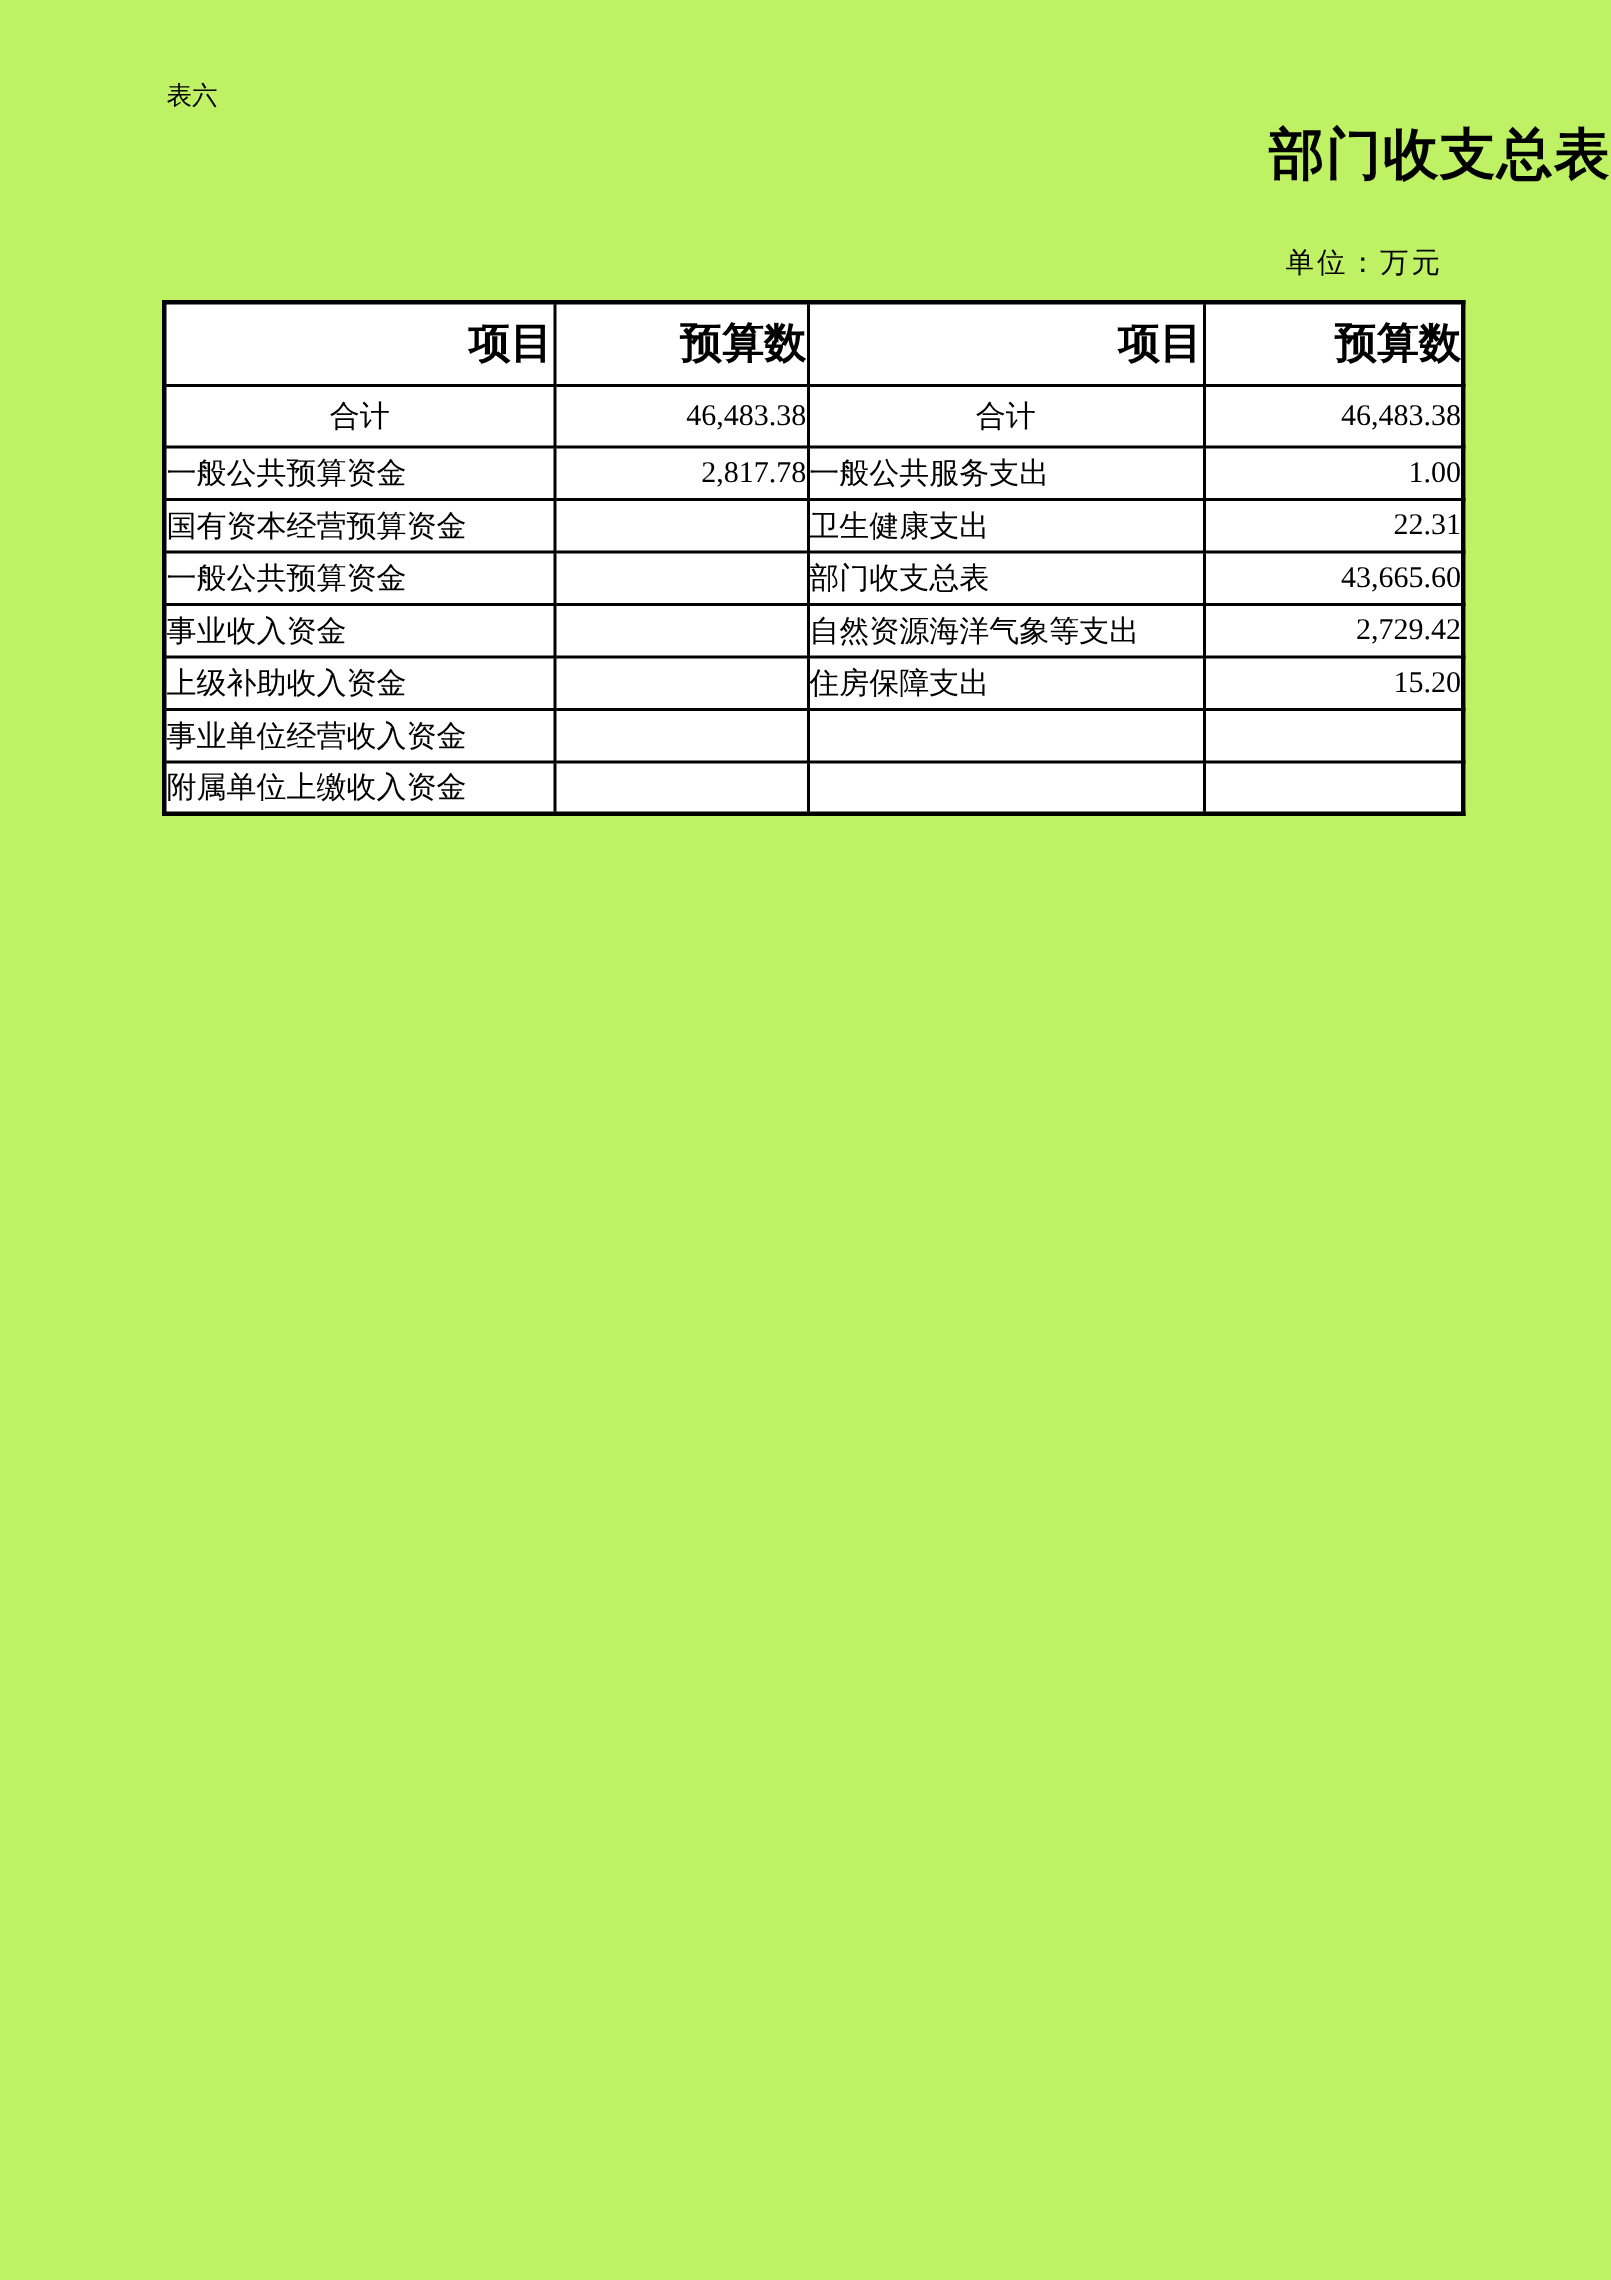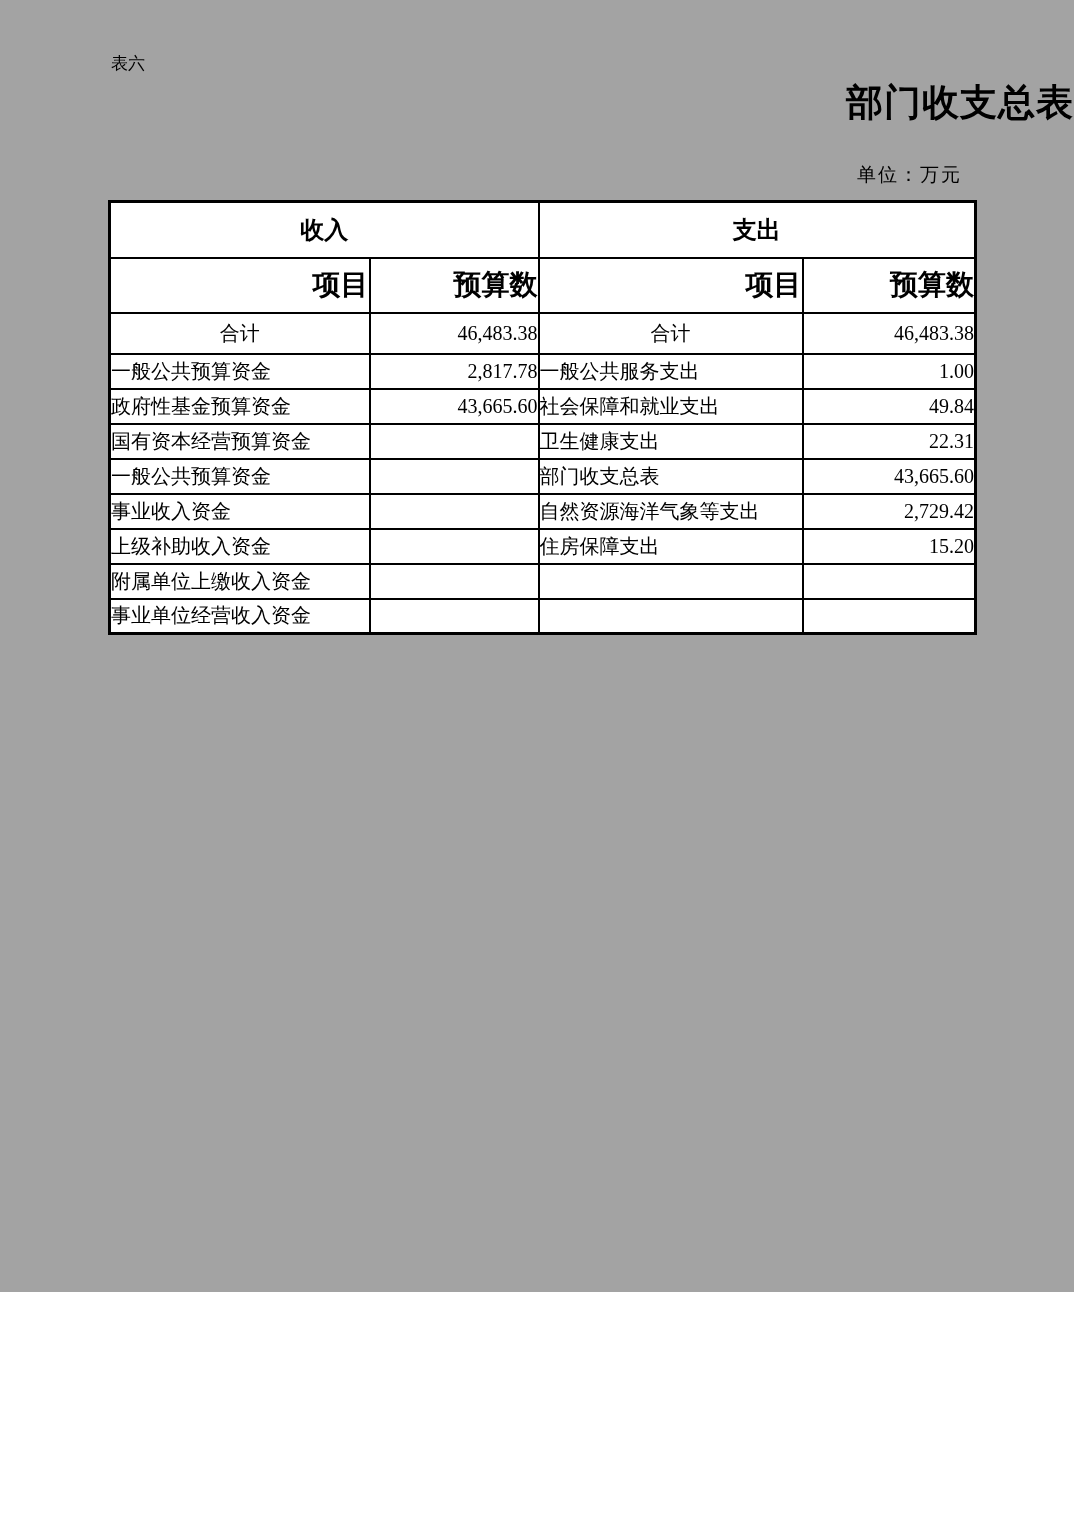--- a/index.html
+++ b/index.html
@@ -1,20 +1,20 @@
 <!DOCTYPE html>
 <html><head>
 <meta charset="utf-8">
 <style>
   html, body { margin: 0; padding: 0; background: #ffffff; }
   .page {
     position: relative;
     width: 1074px;
-    height: 1292px;
-    background: #a3a3a3;
+    height: 1520px;
+    background: #bef264;
     color: #000000;
     font-family: "Liberation Serif", serif;
     overflow: hidden;
   }
   .corner-label {
     position: absolute;
     left: 111px;
     top: 52px;
     font-size: 17px;
     font-family: "Liberation Serif", serif;
@@ -99,49 +99,39 @@
   <div class="unit-note">单位：万元</div>
 
   <table class="budget">
     <colgroup>
       <col style="width:260px">
       <col style="width:169px">
       <col style="width:264px">
       <col style="width:173px">
     </colgroup>
     <thead>
-      <tr class="section-row">
-        <th colspan="2">收入</th>
-        <th colspan="2">支出</th>
-      </tr>
       <tr class="colhead-row">
         <th>项目</th>
         <th>预算数</th>
         <th>项目</th>
         <th>预算数</th>
       </tr>
     </thead>
     <tbody>
       <tr class="total-row">
         <td class="cell-center">合计</td>
         <td class="cell-value">46,483.38</td>
         <td class="cell-center">合计</td>
         <td class="cell-value">46,483.38</td>
       </tr>
       <tr class="data-row">
         <td class="cell-item">一般公共预算资金</td>
         <td class="cell-value">2,817.78</td>
         <td class="cell-item">一般公共服务支出</td>
         <td class="cell-value">1.00</td>
-      </tr>
-      <tr class="data-row">
-        <td class="cell-item">政府性基金预算资金</td>
-        <td class="cell-value">43,665.60</td>
-        <td class="cell-item">社会保障和就业支出</td>
-        <td class="cell-value">49.84</td>
       </tr>
       <tr class="data-row">
         <td class="cell-item">国有资本经营预算资金</td>
         <td class="cell-value"></td>
         <td class="cell-item">卫生健康支出</td>
         <td class="cell-value">22.31</td>
       </tr>
       <tr class="data-row">
         <td class="cell-item">一般公共预算资金</td>
         <td class="cell-value"></td>
@@ -154,27 +144,27 @@
         <td class="cell-item">自然资源海洋气象等支出</td>
         <td class="cell-value">2,729.42</td>
       </tr>
       <tr class="data-row">
         <td class="cell-item">上级补助收入资金</td>
         <td class="cell-value"></td>
         <td class="cell-item">住房保障支出</td>
         <td class="cell-value">15.20</td>
       </tr>
       <tr class="data-row">
-        <td class="cell-item">附属单位上缴收入资金</td>
+        <td class="cell-item">事业单位经营收入资金</td>
         <td class="cell-value"></td>
         <td class="cell-item"></td>
         <td class="cell-value"></td>
       </tr>
       <tr class="data-row">
-        <td class="cell-item">事业单位经营收入资金</td>
+        <td class="cell-item">附属单位上缴收入资金</td>
         <td class="cell-value"></td>
         <td class="cell-item"></td>
         <td class="cell-value"></td>
       </tr>
     </tbody>
   </table>
 
 </div>
 
 </body></html>

